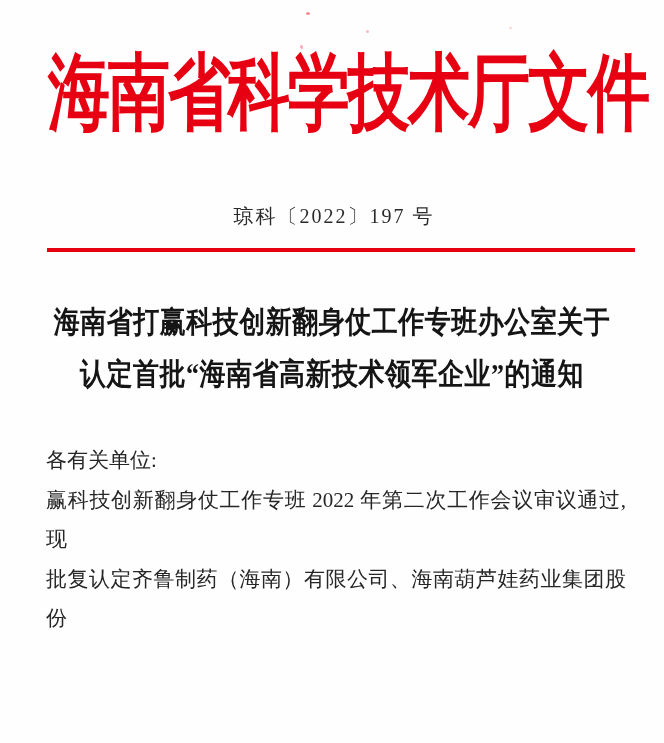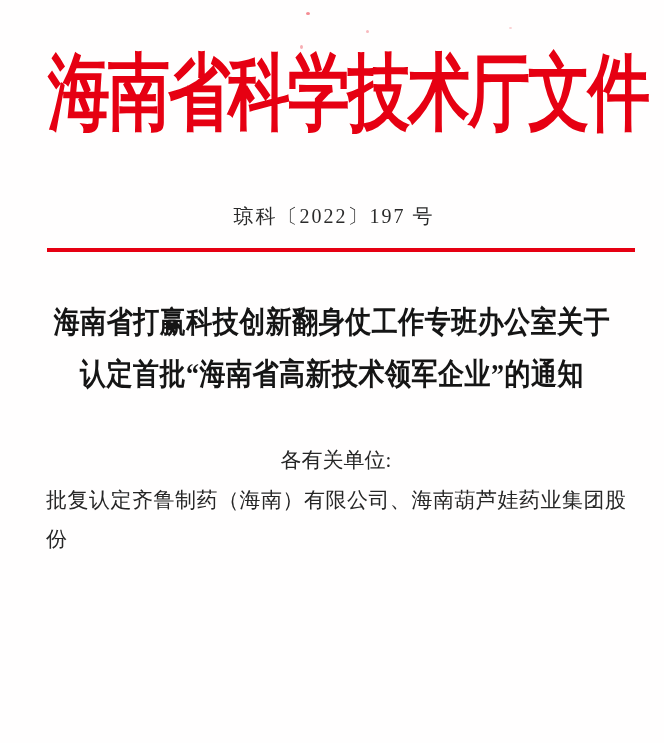--- a/index.html
+++ b/index.html
@@ -41,21 +41,21 @@
   .title {
     position:absolute; top:303px; left:0; width:664px;
     text-align:center; font-weight:700; font-size:26px; line-height:45px;
     color:#151515; letter-spacing:.5px;
     transform:scaleY(1.16); transform-origin:center;
   }
   .bodytext {
     position:absolute; top:441px; left:46px; width:580px;
     font-size:21px; line-height:39.5px; color:#262626;
   }
-  .line { white-space:nowrap;text-align:center; }
+  .line { white-space:nowrap; }
   .line.just { white-space:normal; text-align:justify; text-align-last:justify; }
   .line.indent { text-indent:29px; }
 </style>
 </head>
 <body>
 
 <div class="page">
 
   <span class="speck s1"></span>
   <span class="speck s2"></span>
@@ -70,17 +70,18 @@
 
   <div class="redline"></div>
 
   <div class="title">
     <div>海南省打赢科技创新翻身仗工作专班办公室关于</div>
     <div>认定首批“海南省高新技术领军企业”的通知</div>
   </div>
 
   <div class="bodytext">
     <div class="line">各有关单位:</div>
+    <div class="line just">赢科技创新翻身仗工作专班 2022 年第二次工作会议审议通过,现</div>
     <div class="line just">批复认定齐鲁制药（海南）有限公司、海南葫芦娃药业集团股份</div>
 
   </div>
 
 </div>
 
 </body></html>

